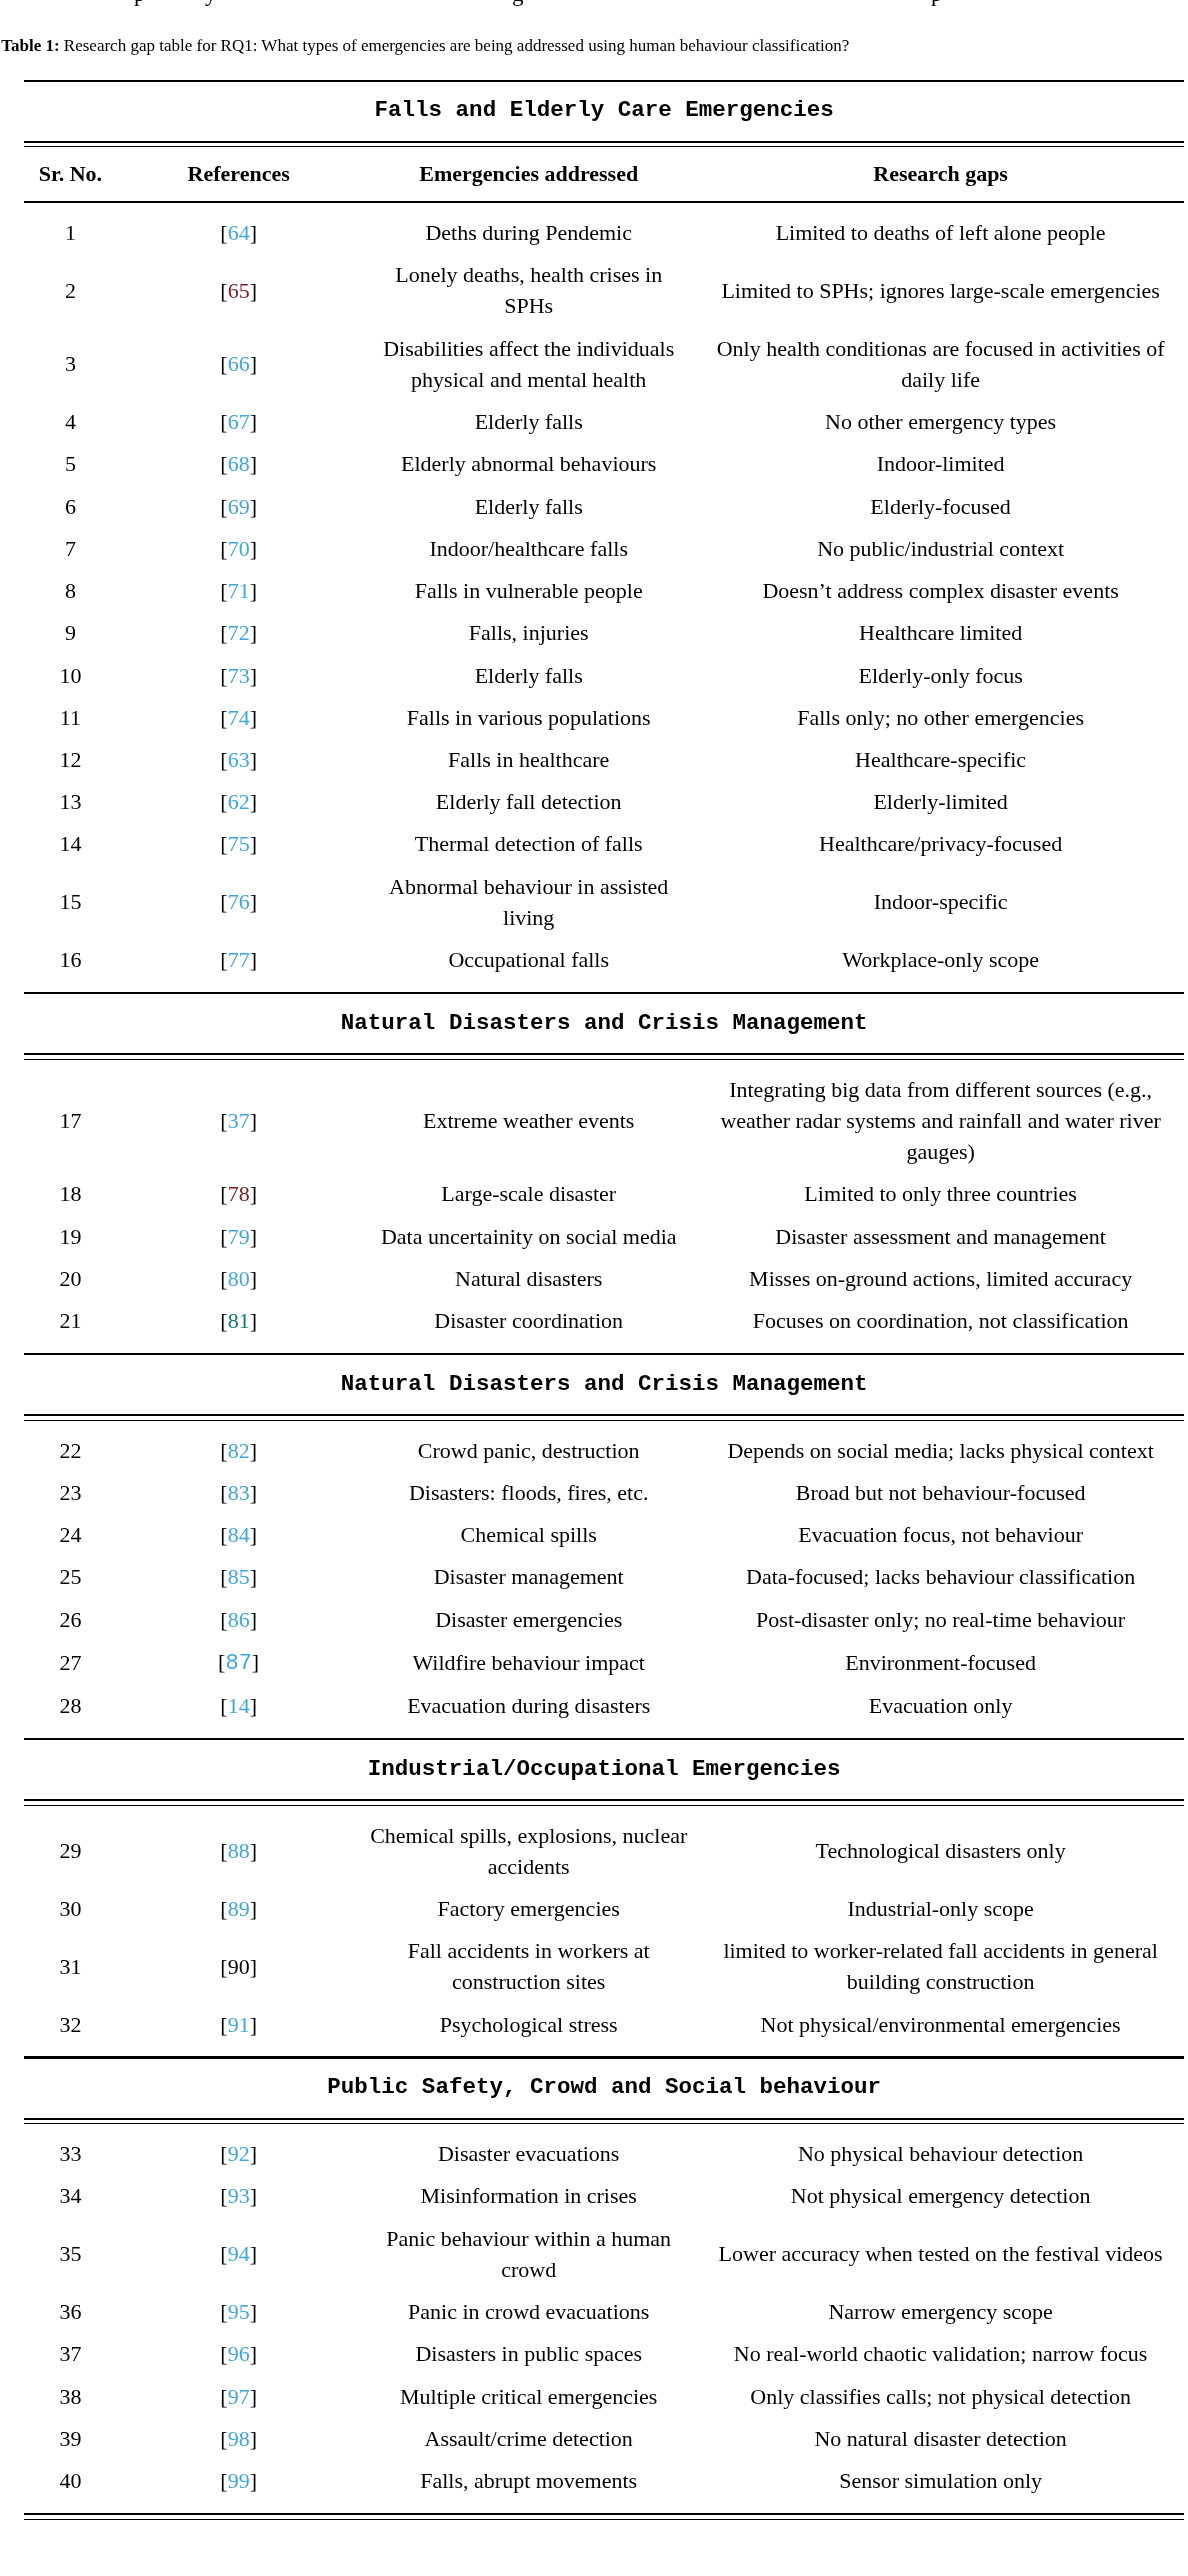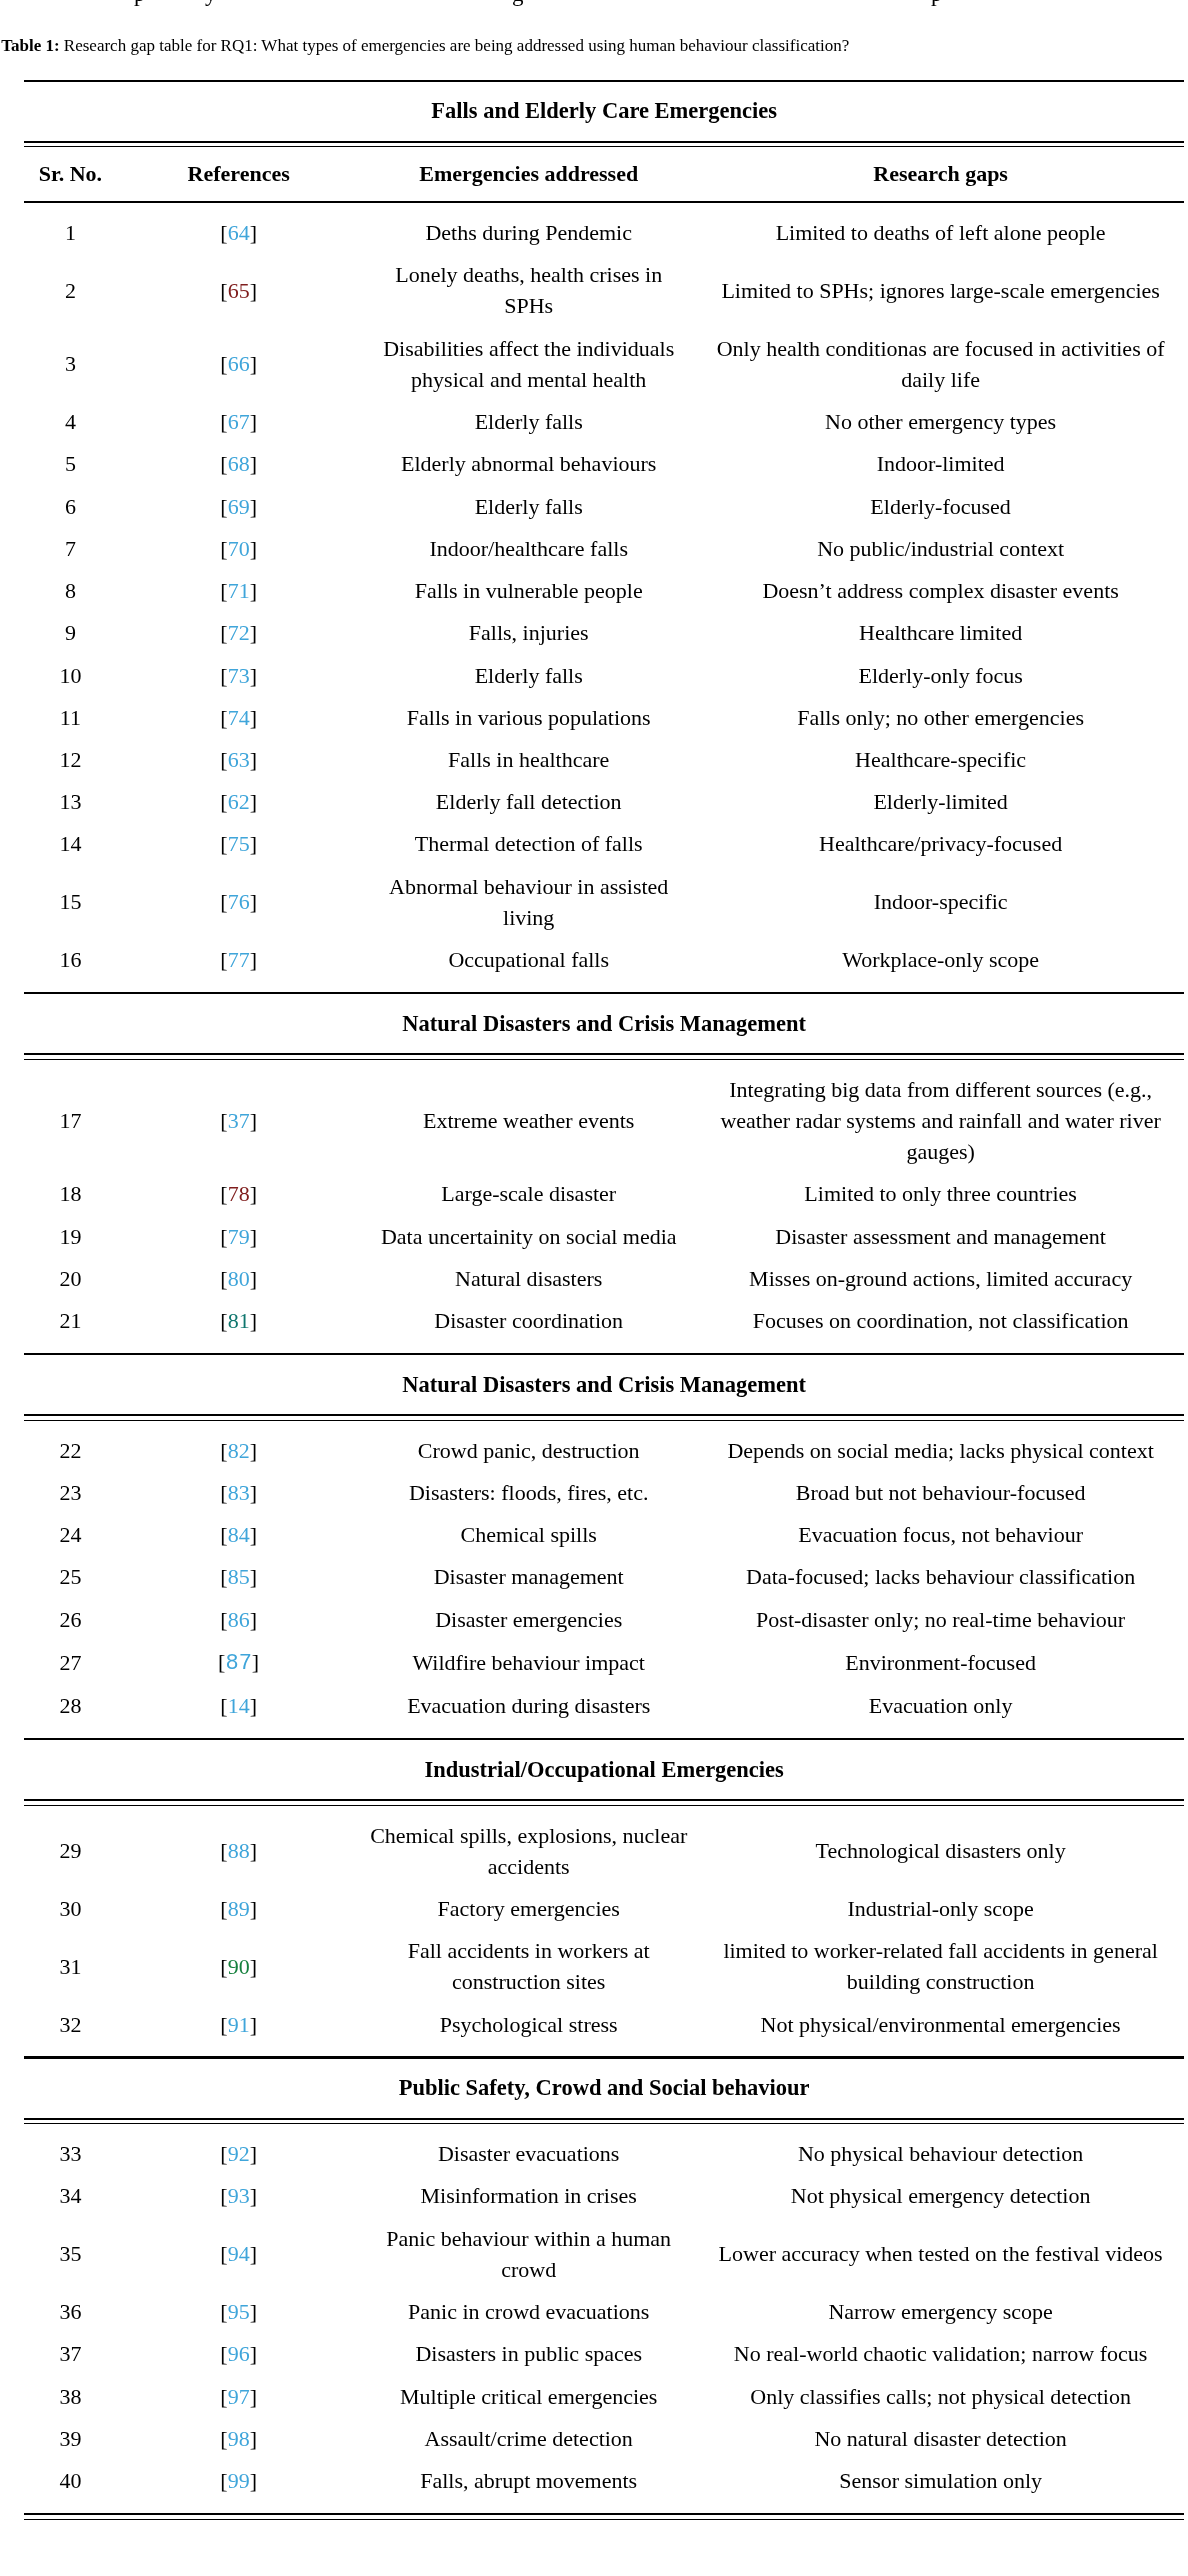--- a/index.html
+++ b/index.html
@@ -43,20 +43,21 @@
   .rule-double {
     height: 3.7px;
     border-top: 2.4px solid #000;
     border-bottom: 1.2px solid #000;
   }
   .sec-head {
     text-align: center;
     font-weight: bold;
     font-size: 22.5px;
     padding: 13.4px 0;
+    font-family: Liberation Mono, monospace;
   }
   .grid-row {
     display: grid;
     grid-template-columns: 8% 21% 29% 42%;
     align-items: center;
   }
   .cell {
     text-align: center;
     padding: 5.5px 8.5px;
   }
@@ -285,21 +286,21 @@
         <div class="cell">Technological disasters only</div>
       </div>
       <div class="grid-row">
         <div class="cell">30</div>
         <div class="cell"><span class="bracket">[</span><a class="ref-link" href="#" style="color: rgb(63, 165, 218);">89</a><span class="bracket">]</span></div>
         <div class="cell">Factory emergencies</div>
         <div class="cell">Industrial-only scope</div>
       </div>
       <div class="grid-row">
         <div class="cell">31</div>
-        <div class="cell"><span class="bracket">[</span><a class="ref-link" href="#" style="color: #15803d;">90</a><span class="bracket">]</span></div>
+        <div class="cell"><span class="bracket">[</span><a class="ref-link" href="#" style="color: #000000;">90</a><span class="bracket">]</span></div>
         <div class="cell">Fall accidents in workers at construction sites</div>
         <div class="cell">limited to worker-related fall accidents in general building construction</div>
       </div>
       <div class="grid-row">
         <div class="cell">32</div>
         <div class="cell"><span class="bracket">[</span><a class="ref-link" href="#" style="color: rgb(63, 165, 218);">91</a><span class="bracket">]</span></div>
         <div class="cell">Psychological stress</div>
         <div class="cell">Not physical/environmental emergencies</div>
       </div>
     </div>

